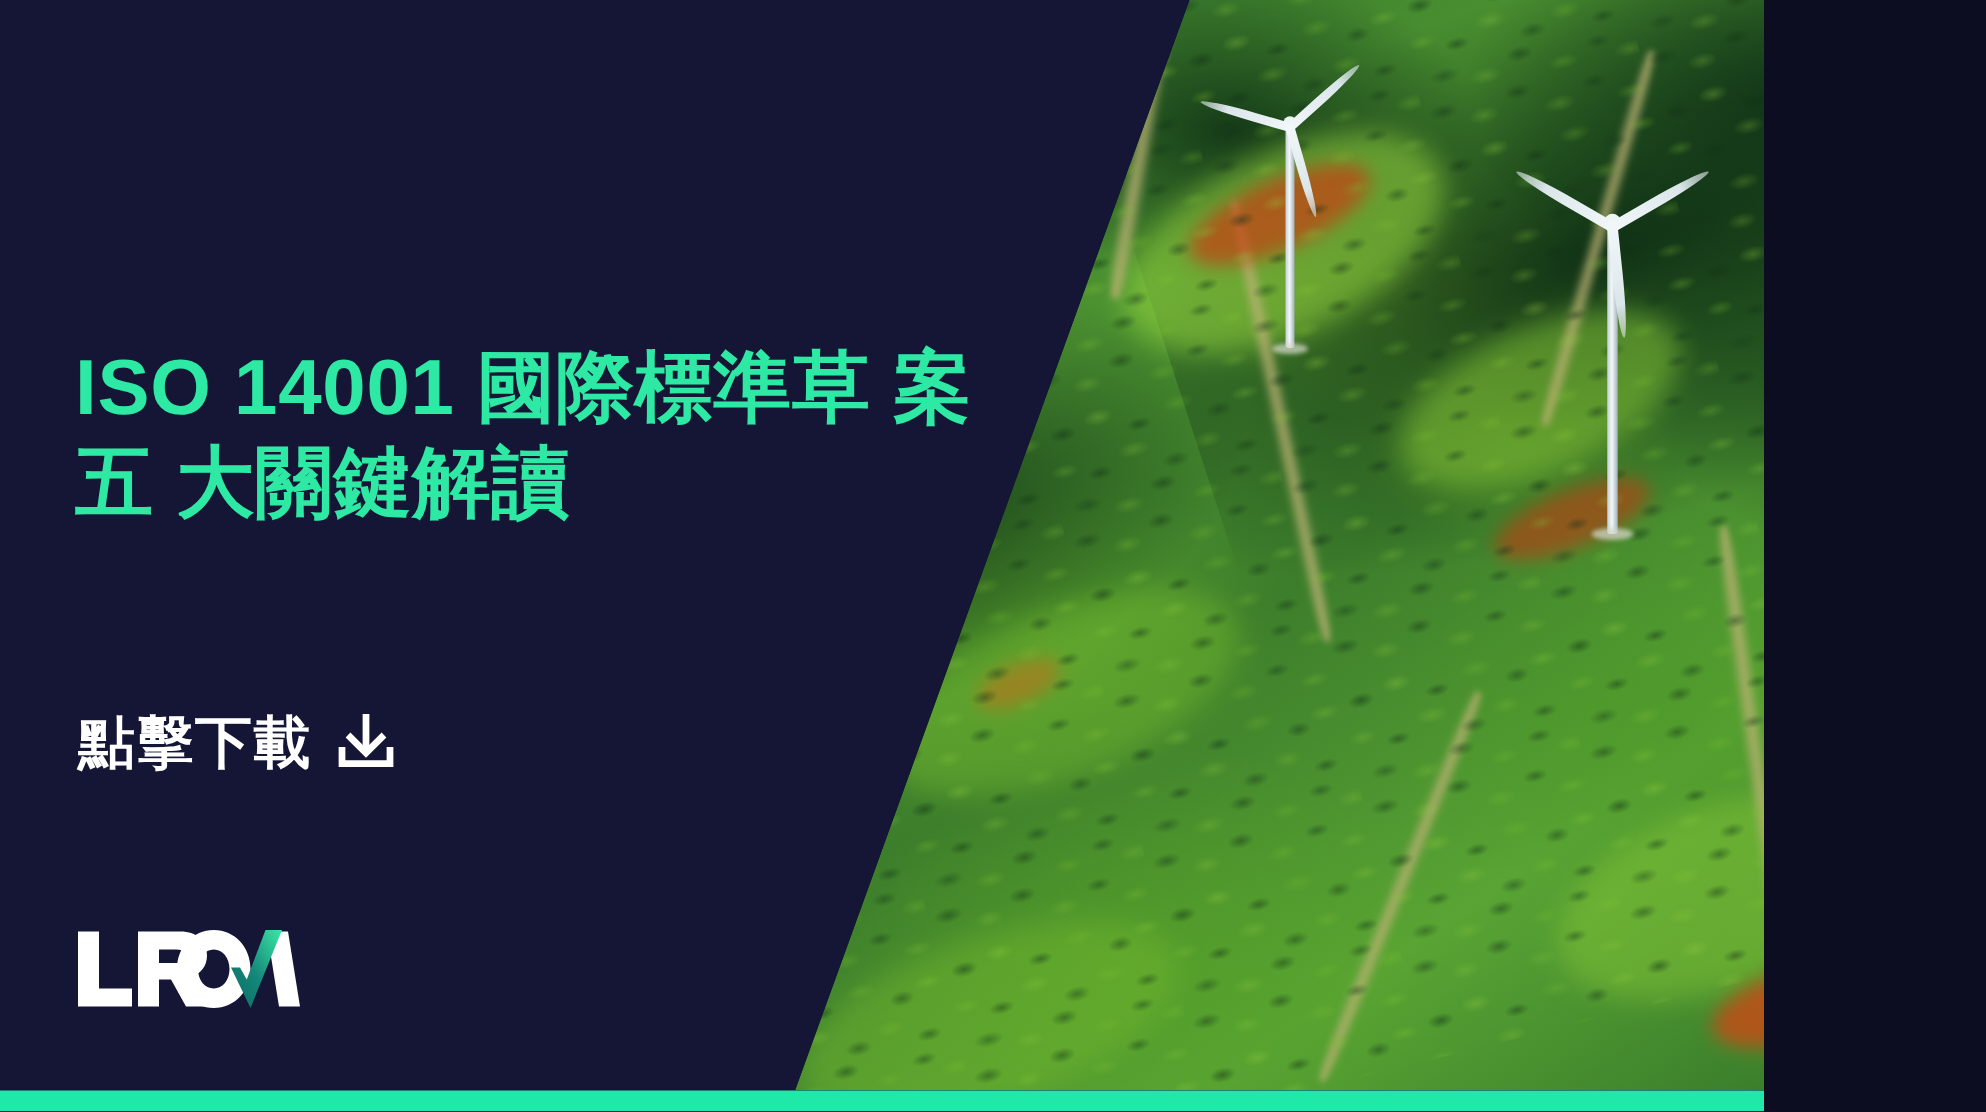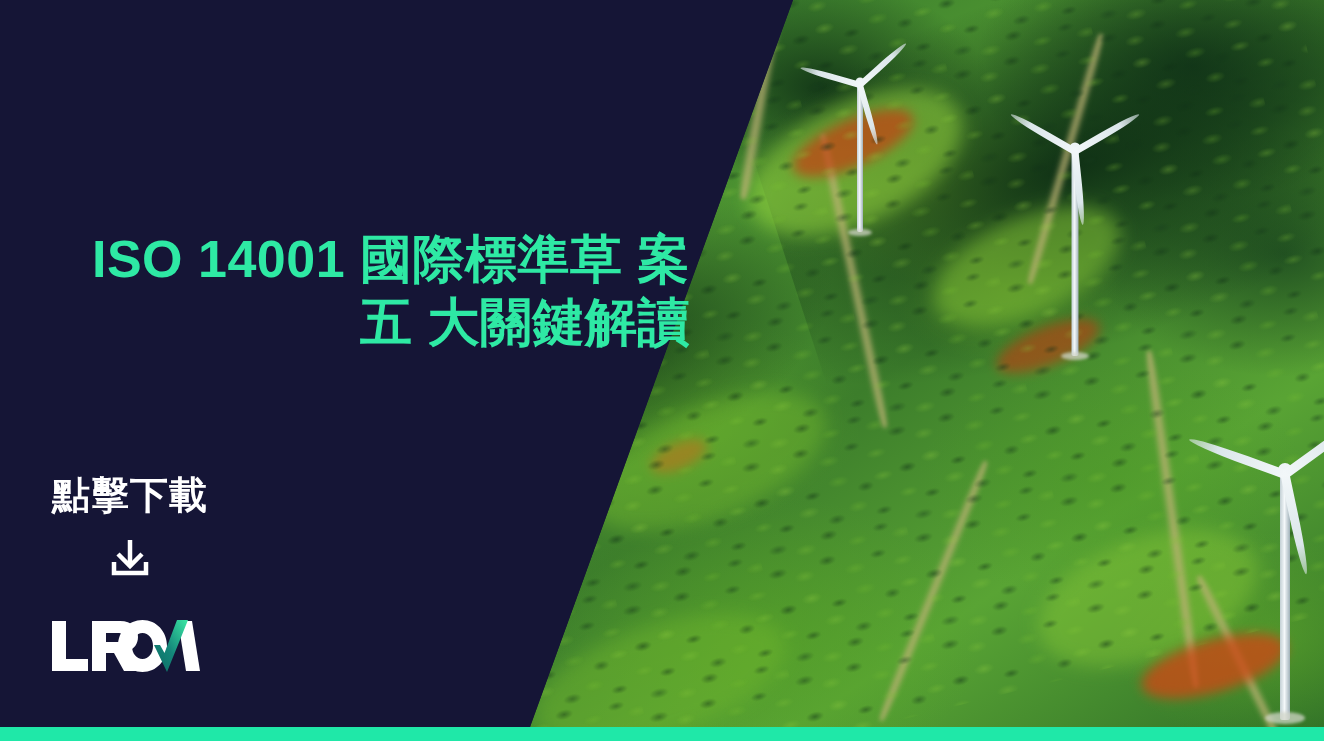--- a/index.html
+++ b/index.html
@@ -2,26 +2,25 @@
 <html><head>
 <meta charset="utf-8">
 <style>
   html, body {
     margin: 0;
     padding: 0;
     background: #0d0d22;
   }
   #banner {
     position: relative;
-    width: 1324px;
+    width: 1176px;
     height: 741px;
     overflow: hidden;
     background: #151536;
     font-family: "Liberation Sans", "DejaVu Sans", sans-serif;
-    text-align: right;
   }
 
   
   .photo-panel {
     position: absolute;
     top: 0;
     left: 0;
     width: 1324px;
     height: 727px;
     clip-path: polygon(793px 0, 1324px 0, 1324px 727px, 530px 727px);
@@ -198,21 +197,20 @@
     letter-spacing: 0.5px;
   }
   .cta {
     position: absolute;
     left: 52px;
     top: 470px;
     display: flex;
     align-items: center;
     gap: 14px;
     cursor: pointer;
-    flex-direction: column;
   }
   .cta-label {
     color: #ffffff;
     font-size: 38px;
     font-weight: bold;
     letter-spacing: 1px;
     white-space: nowrap;
   }
   .download-icon { display: block; }
 

